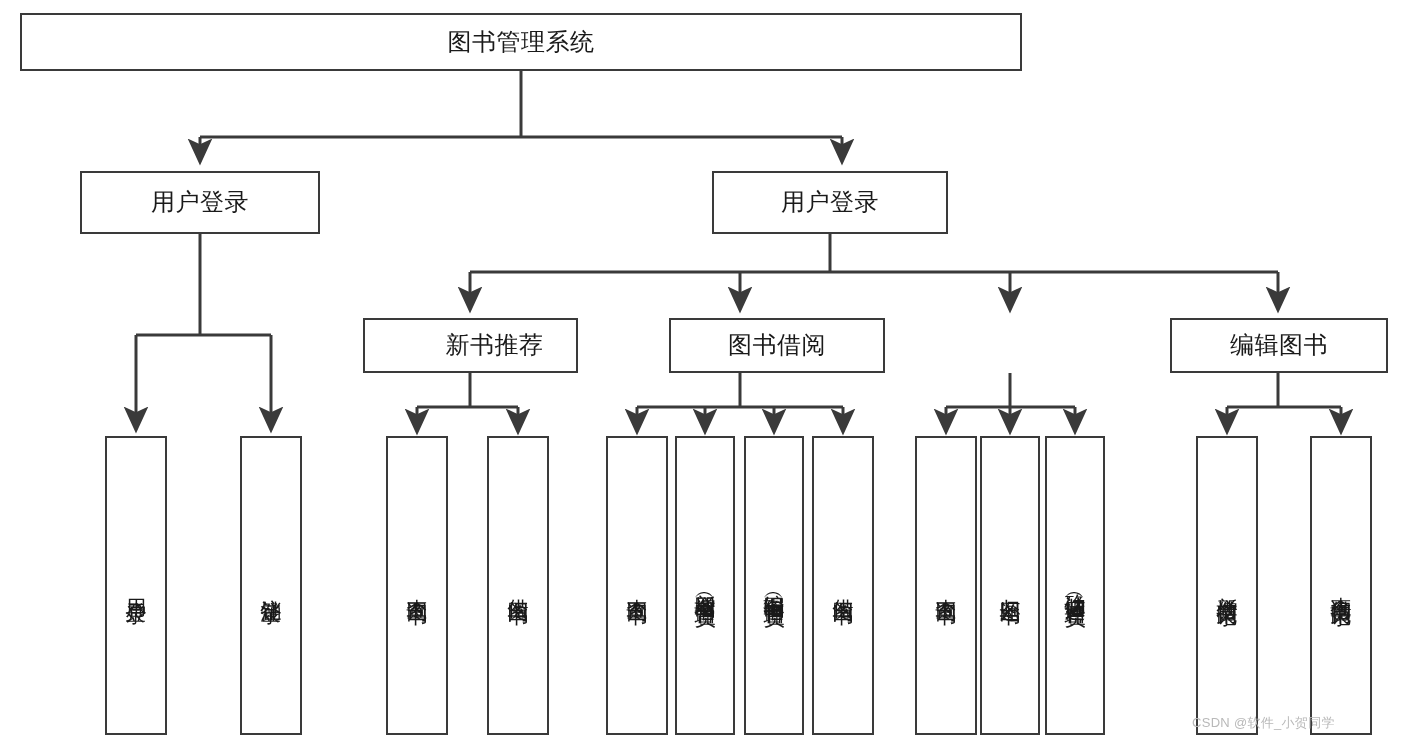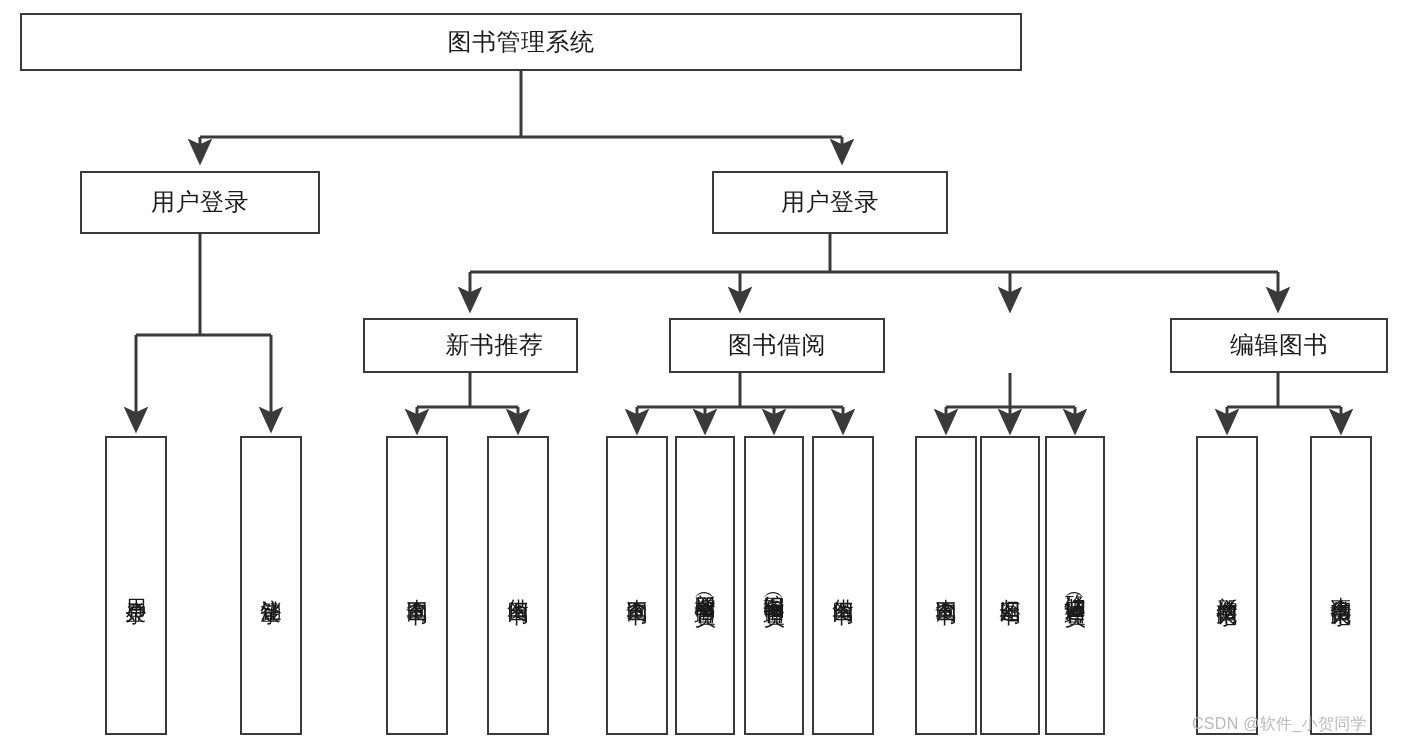--- a/index.html
+++ b/index.html
@@ -57,21 +57,21 @@
     writing-mode: vertical-rl;
     text-orientation: upright;
     font-size: 21px;
     line-height: 1.15;
     letter-spacing: 2px;
     white-space: nowrap;
     max-height: 100%;
   }
   .watermark {
     position: absolute;
-    font-size: 16px;
+    font-size: 13px;
     color: #b9b9b9;
     white-space: nowrap;
     z-index: 3;
     letter-spacing: 0.3px;
   }
 </style>
 </head>
 <body>
 
 <div id="canvas">

